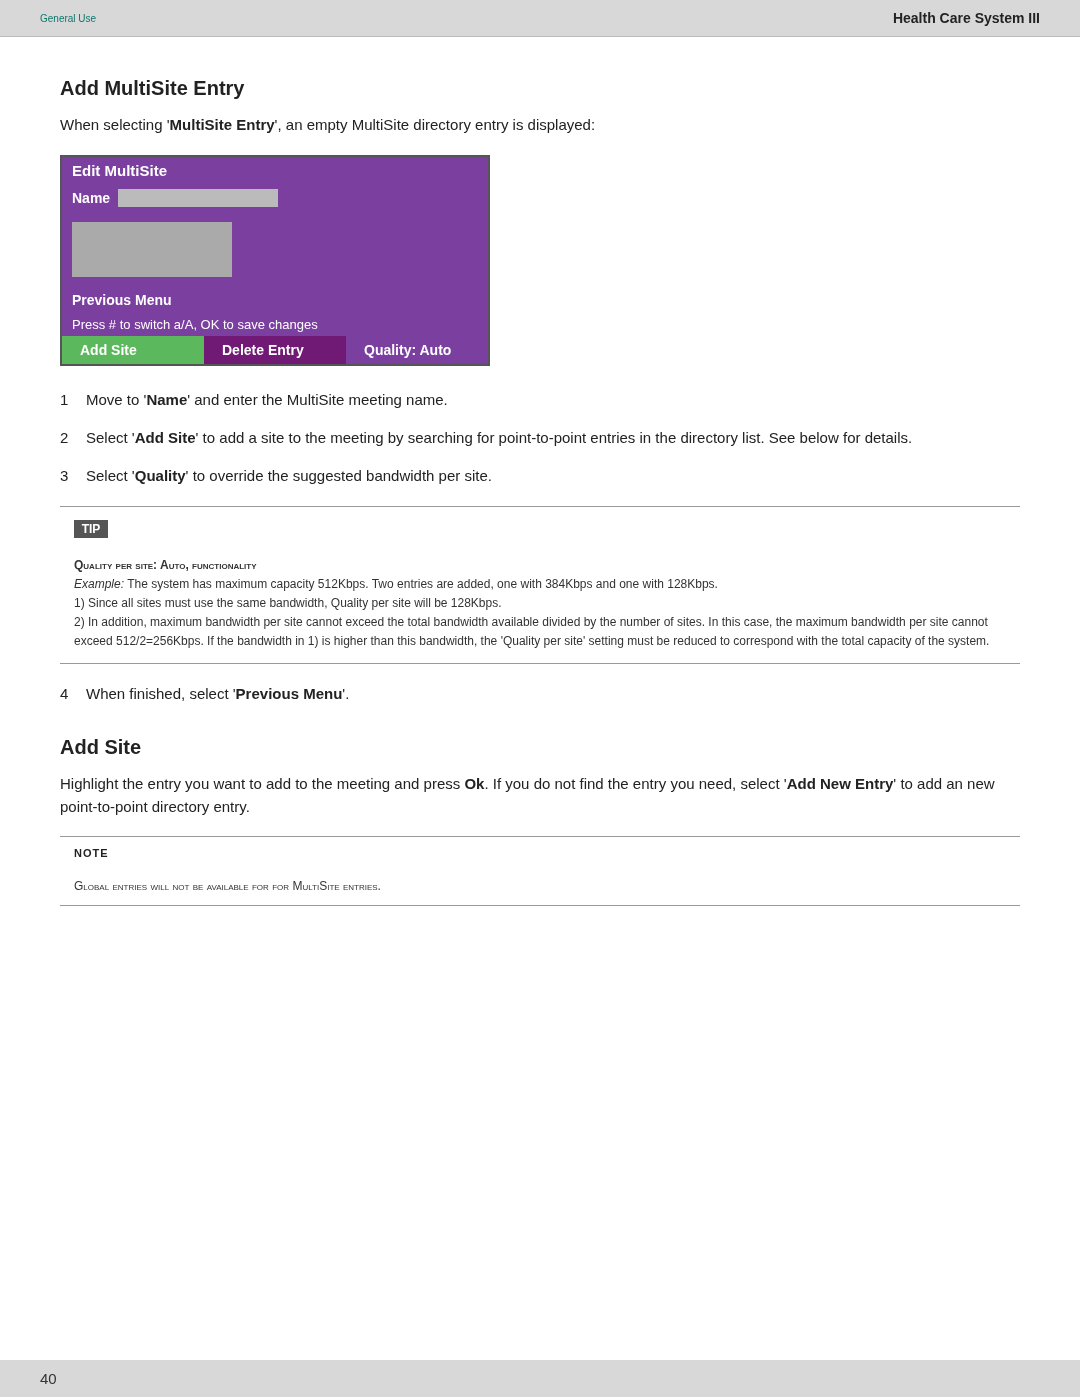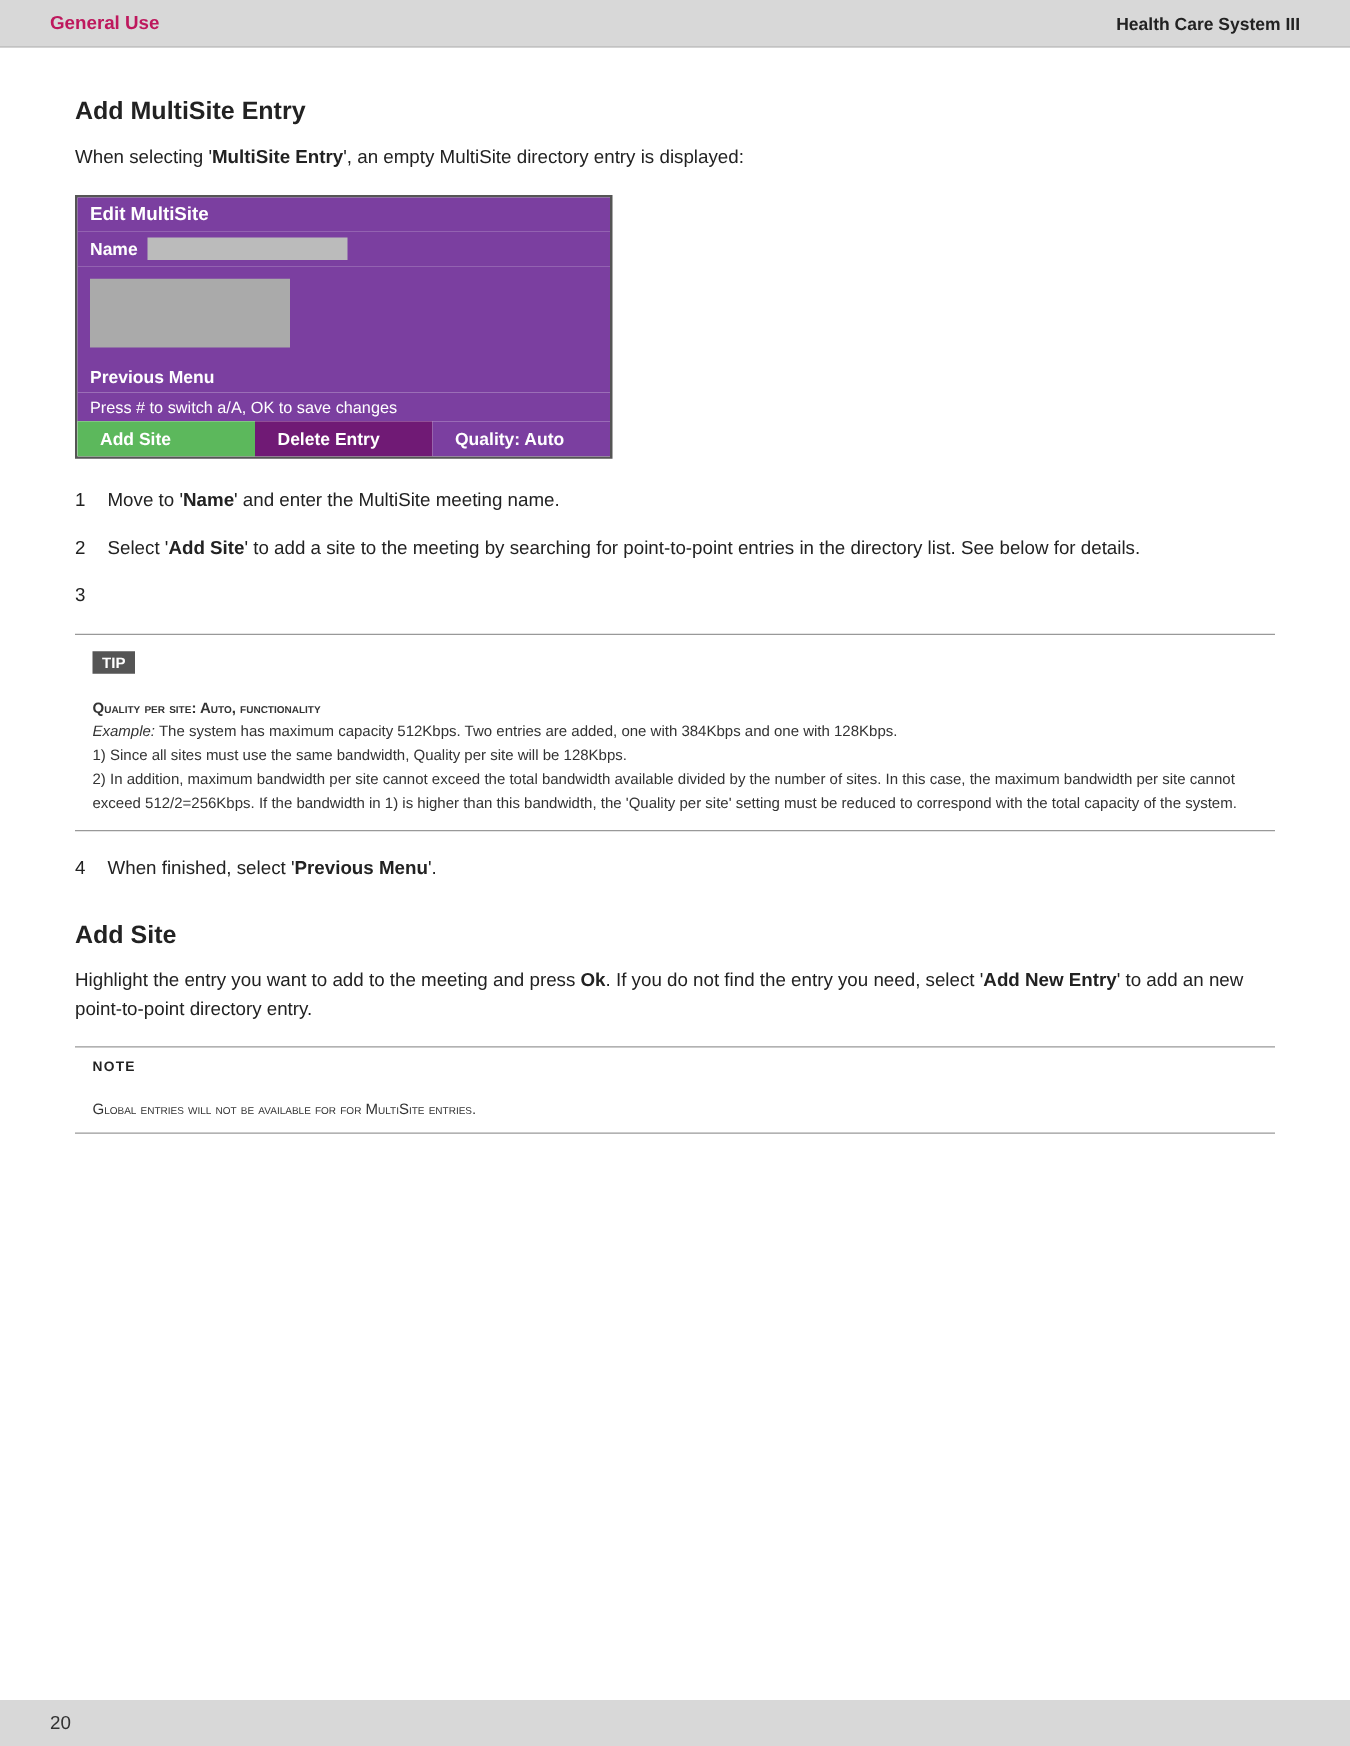--- a/index.html
+++ b/index.html
@@ -15,23 +15,22 @@
     
     .page-header {
       background: #d8d8d8;
       display: flex;
       justify-content: space-between;
       align-items: center;
       padding: 10px 40px;
       border-bottom: 1px solid #bbb;
     }
     .page-header .left-title {
-      font-size: 15px;
-      color: #be185d;
-      font-weight: bold;
+      font-size: 10px;
+      color: #0f766e;
     }
     .page-header .right-title {
       font-size: 14px;
       font-weight: bold;
       color: #222;
     }
 
     
     .content {
       padding: 30px 60px 40px 60px;
@@ -260,20 +259,21 @@
     <span class="step-text">Move to '<strong>Name</strong>' and enter the MultiSite meeting name.</span>
   </div>
 
   <div class="step">
     <span class="step-num">2</span>
     <span class="step-text">Select '<strong>Add Site</strong>' to add a site to the meeting by searching for point-to-point entries in the directory list. See below for details.</span>
   </div>
 
   <div class="step">
     <span class="step-num">3</span>
+    <span class="step-text">Select '<strong>Quality</strong>' to override the suggested bandwidth per site.</span>
   </div>
 
   <div class="tip-box">
     <div class="tip-label">TIP</div>
     <div class="tip-content">
       <div class="tip-title">Quality per site: Auto, functionality</div>
       <div>
         <em>Example:</em> The system has maximum capacity 512Kbps. Two entries are added, one with 384Kbps and one with 128Kbps.<br>
         1) Since all sites must use the same bandwidth, Quality per site will be 128Kbps.<br>
         2) In addition, maximum bandwidth per site cannot exceed the total bandwidth available divided by the number of sites. In this case, the maximum bandwidth per site cannot exceed 512/2=256Kbps. If the bandwidth in 1) is higher than this bandwidth, the 'Quality per site' setting must be reduced to correspond with the total capacity of the system.
@@ -293,14 +293,14 @@
   </p>
 
   <div class="note-box">
     <div class="note-label">NOTE</div>
     <div class="note-content">Global entries will not be available for for MultiSite entries.</div>
   </div>
 
 </div>
 
 <div class="page-footer">
-  <span class="page-num">20</span>
+  <span class="page-num">40</span>
 </div>
 
 </body></html>

